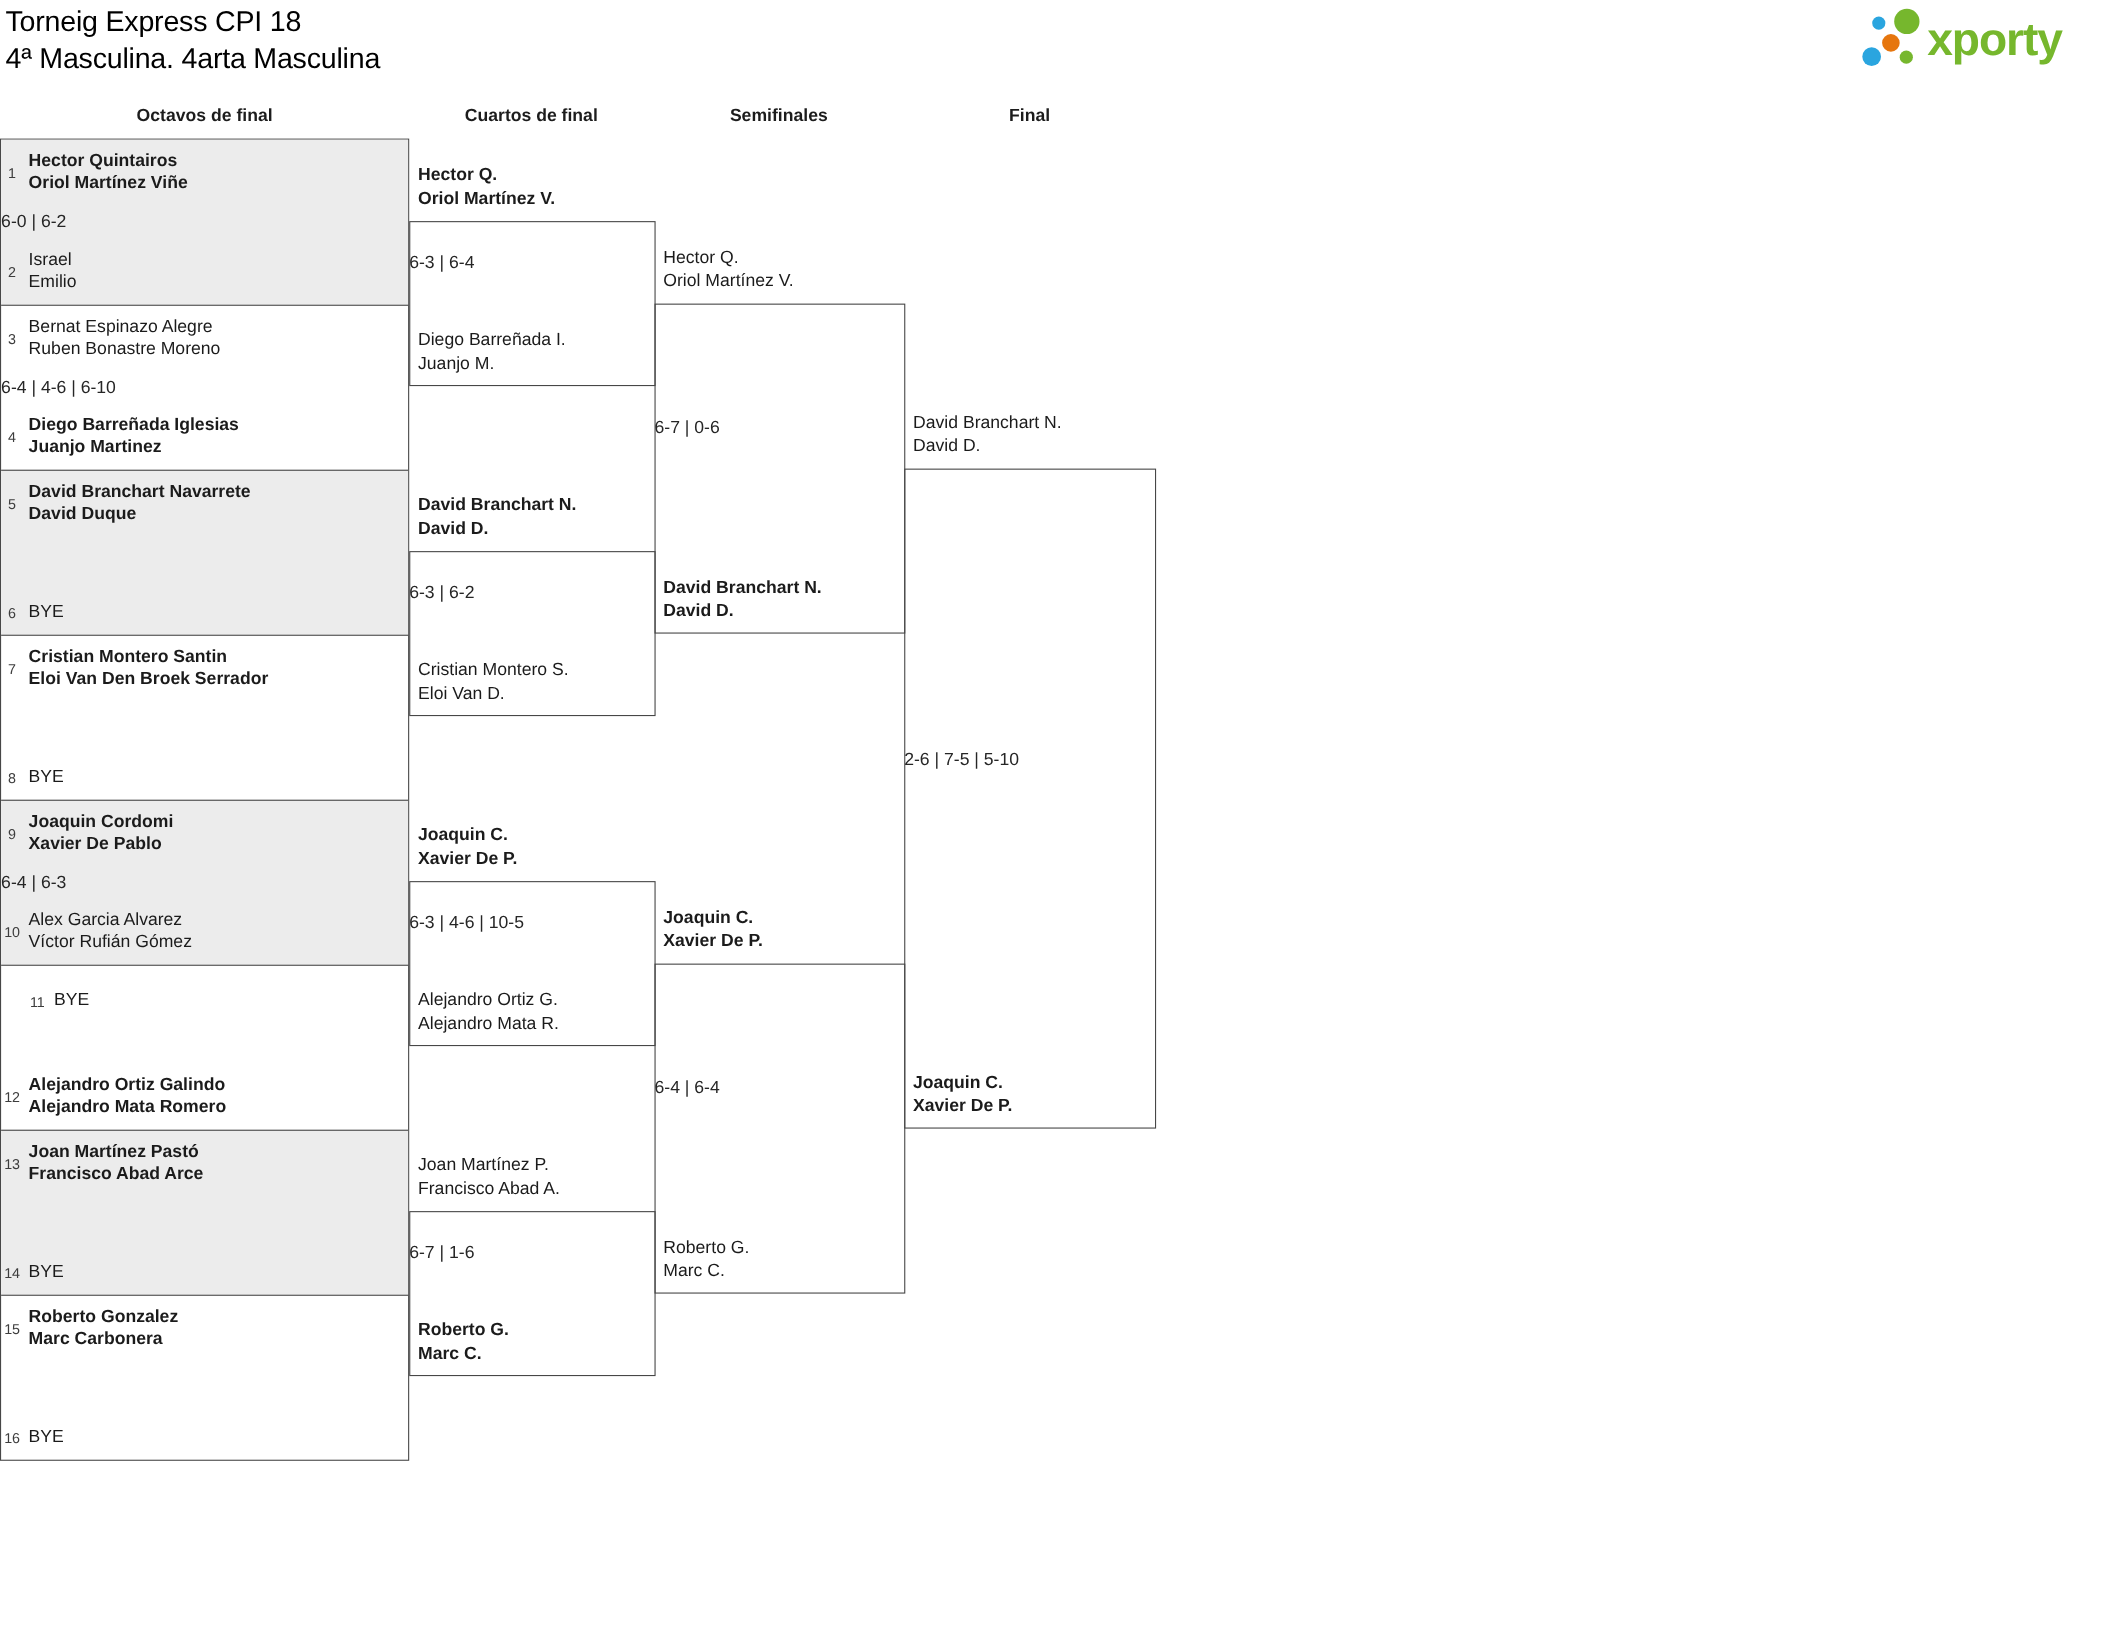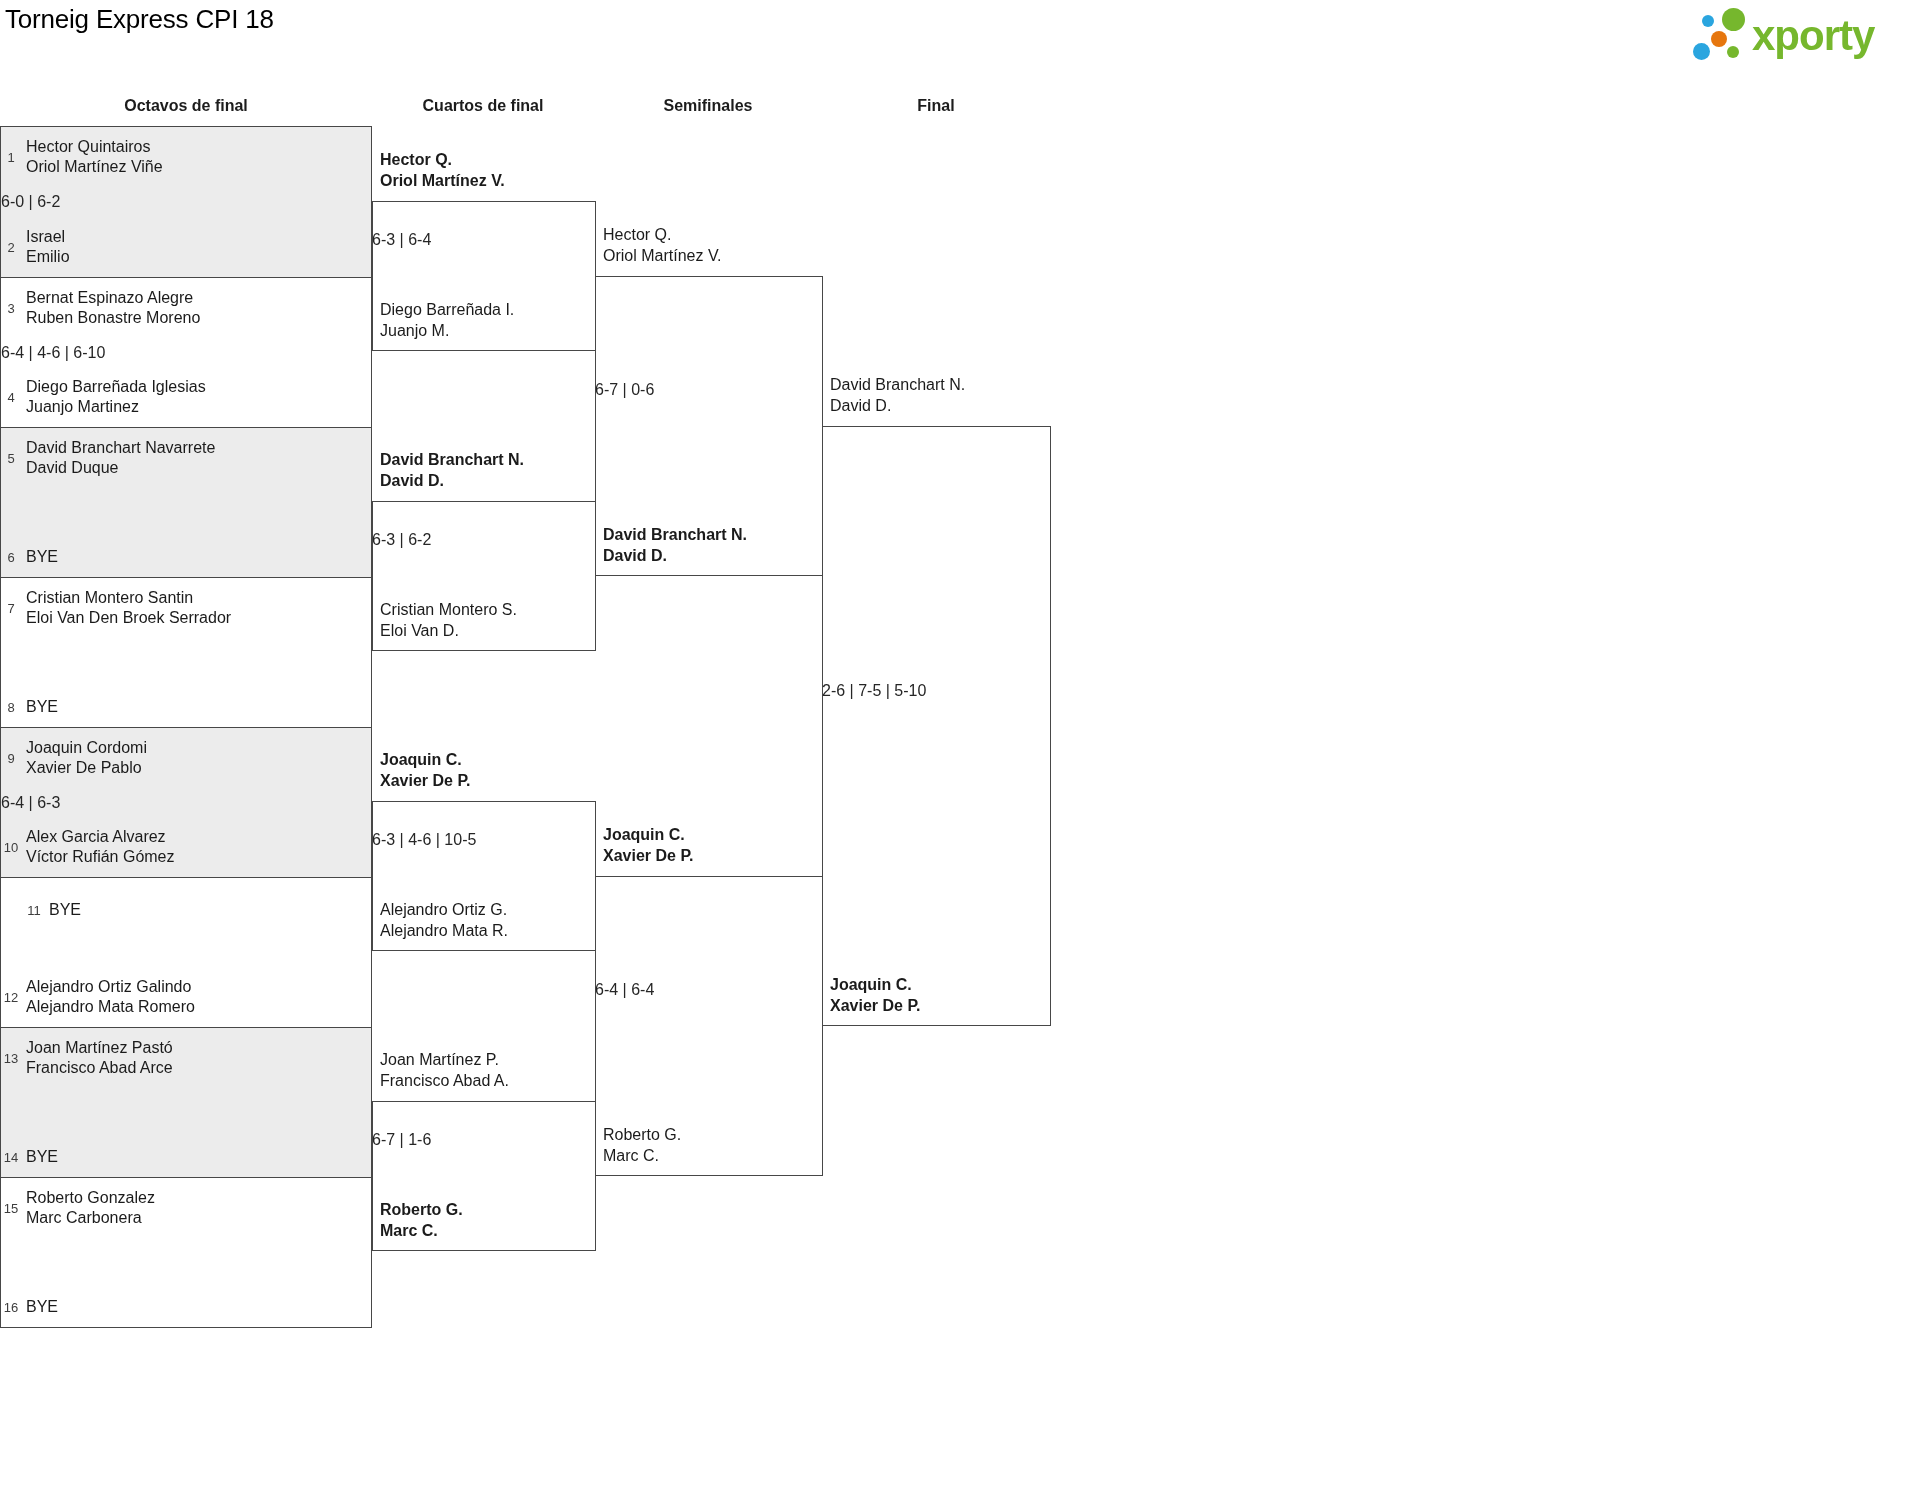--- a/index.html
+++ b/index.html
@@ -29,38 +29,39 @@
   .r1-col{position:absolute;left:0;top:126px;width:370px;border:1px solid var(--line);}
   .r1-row{position:relative;height:150px;box-sizing:border-box;}
   .r1-row + .r1-row{border-top:1px solid var(--line);}
   .r1-row.shaded{background:var(--shade);}
   .team{position:absolute;left:0;display:flex;align-items:center;}
   .team.top{top:10px;}
   .team.top.bye-top{top:22px;margin-left:23px;}
   .team.bottom{bottom:10px;}
   .seed{width:20px;flex:none;text-align:center;font-size:13px;color:var(--seed);}
   .names{margin-left:5px;font-size:16px;line-height:20px;color:var(--ink);}
-  .names.bold{font-weight:400;}
+  .names.bold{font-weight:700;}
   .ln:empty{display:none;}
   .r1-score{position:absolute;left:0;width:370px;top:50%;transform:translateY(-50%);text-align:left;font-size:16px;color:var(--score);}
   .r1-score:empty{display:none;}
 
   
   .match-box{position:absolute;box-sizing:border-box;border:1px solid var(--line);background:transparent;}
   .adv-team{position:absolute;font-size:16px;line-height:21px;color:var(--ink);white-space:nowrap;}
   .adv-team.bold{font-weight:700;}
   .box-score{position:absolute;font-size:16px;color:var(--score);}
 </style>
 </head>
 <body>
 
 <div class="page">
 
   <div class="title-block">
     <div class="title-line">Torneig Express CPI 18</div>
+    <div class="title-line">4ª Masculina. 4arta Masculina</div>
   </div>
 
   <div class="logo">
     <span class="dot" style="left:12px;top:11px;width:12px;height:12px;background:#2aa5df;"></span>
     <span class="dot" style="left:32px;top:4px;width:23px;height:23px;background:#76b72d;"></span>
     <span class="dot" style="left:21px;top:27px;width:16px;height:16px;background:#e6760e;"></span>
     <span class="dot" style="left:3px;top:39px;width:17px;height:17px;background:#2aa5df;"></span>
     <span class="dot" style="left:37px;top:42px;width:12px;height:12px;background:#76b72d;"></span>
     <span class="logo-text" style="color:#76b72d;">xporty</span>
   </div>

